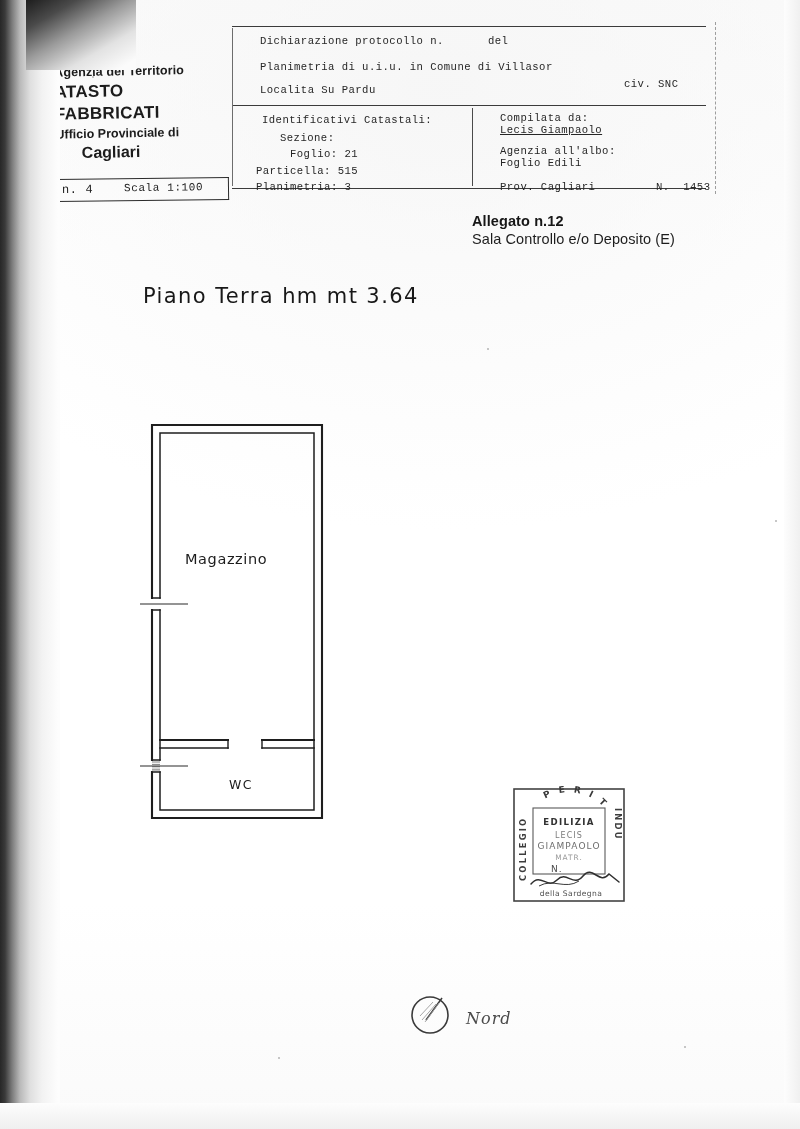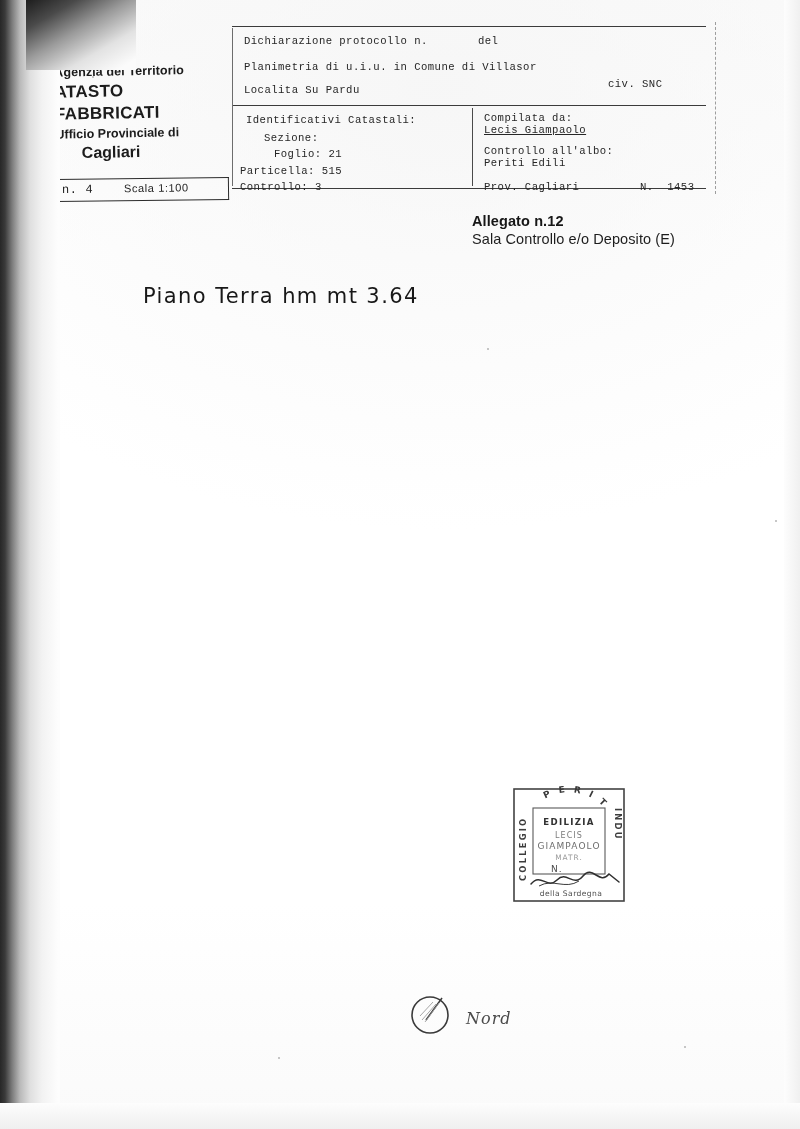--- a/index.html
+++ b/index.html
@@ -87,21 +87,21 @@
     border-left: none;
     transform: rotate(-0.7deg);
   }
   .scale-box .sb-n {
     position: absolute; left: 6px; top: 3px;
     font-family: Liberation Mono, monospace;
     font-size: 12px; letter-spacing: .6px; color: #222;
   }
   .scale-box .sb-s {
     position: absolute; left: 68px; top: 3px;
-    font-family: Liberation Sans, sans-serif;
+    font-family: Liberation Mono, monospace;
     font-size: 11px; letter-spacing: .6px; color: #222;
   }
 
   
   .htable {
     position: absolute;
     left: 232px; top: 26px;
     width: 474px; height: 162px;
   }
   .htable .hline {
@@ -130,24 +130,25 @@
     width: 0; height: 172px;
     border-left: 1px dashed #9d9d9d;
   }
 
   .mono {
     font-family: "Liberation Mono", monospace;
     font-size: 10.6px;
     letter-spacing: .45px;
     color: #262626;
     white-space: pre;
+    margin-left: 16px;
   }
   .hrow { position: absolute; }
   .r-decl  { left: 12px;  top: 9px; }
-  .r-del   { left: 246px; top: 9px; }
+  .r-del   { left: 240px; top: 9px; }
   .r-plan  { left: 12px;  top: 35px; }
   .r-loc   { left: 12px;  top: 58px; }
   .r-civ   { left: 376px; top: 52px; }
 
   .r-idcat { left: 14px;  top: 88px; }
   .r-sez   { left: 32px;  top: 106px; }
   .r-fog   { left: 42px;  top: 122px; }
   .r-par   { left: 8px;   top: 139px; }
   .r-sub   { left: 8px;   top: 155px; }
 
@@ -231,38 +232,69 @@
     <div class="hrow mono r-decl">Dichiarazione protocollo n.</div>
     <div class="hrow mono r-del">del</div>
     <div class="hrow mono r-plan">Planimetria di u.i.u. in Comune di Villasor</div>
     <div class="hrow mono r-loc">Localita Su Pardu</div>
     <div class="hrow mono r-civ">civ. SNC</div>
 
     <div class="hrow mono r-idcat">Identificativi Catastali:</div>
     <div class="hrow mono r-sez"><span>Sezione:</span></div>
     <div class="hrow mono r-fog"><span>Foglio:</span>&nbsp;<span>21</span></div>
     <div class="hrow mono r-par"><span>Particella:</span>&nbsp;<span>515</span></div>
-    <div class="hrow mono r-sub"><span>Controllo:</span>&nbsp;<span>3</span></div>
+    <div class="hrow mono r-sub"><span>Planimetria:</span>&nbsp;<span>3</span></div>
 
     <div class="hrow mono r-comp">Compilata da:</div>
     <div class="hrow mono r-comp2">Lecis Giampaolo</div>
-    <div class="hrow mono r-isc">Controllo all'albo:</div>
-    <div class="hrow mono r-isc2">Periti Edili</div>
+    <div class="hrow mono r-isc">Agenzia all'albo:</div>
+    <div class="hrow mono r-isc2">Foglio Edili</div>
     <div class="hrow mono r-prov">Prov. Cagliari</div>
     <div class="hrow mono r-nn">N.  1453</div>
   </div>
   <div class="vline-far-right"></div>
 
   <div class="allegato">
     <div class="a1">Allegato n.12</div>
     <div class="a2">Sala Controllo e/o Deposito (E)</div>
   </div>
 
   <div class="plan-title">Piano Terra hm mt 3.64</div>
 
+  <div class="floorplan">
+    <svg width="200" height="420" viewBox="0 0 200 420">
+      <g fill="none" stroke="#1e1e1e" stroke-linecap="square">
+
+        <path d="M12 13 L182 13 L182 406 L12 406 L12 360 M12 348 L12 198 M12 186 L12 13" stroke-width="2.1"></path>
+
+        <path d="M20 21 L174 21 L174 398 L20 398 L20 360 M20 348 L20 198 M20 186 L20 21" stroke-width="1.5"></path>
+
+        <path d="M12 186 L20 186 M12 198 L20 198" stroke-width="1.4"></path>
+
+        <path d="M12 348 L20 348 M12 360 L20 360" stroke-width="1.4"></path>
+
+        <g stroke="#4a4a4a" stroke-width="0.7">
+          <path d="M12.5 350 L19.5 350 M12.5 352.4 L19.5 352.4 M12.5 354.8 L19.5 354.8
+                   M12.5 357.2 L19.5 357.2 M12.5 359 L19.5 359"></path>
+        </g>
+
+        <path d="M20 328 L88 328 M122 328 L174 328" stroke-width="2.0"></path>
+        <path d="M20 336 L88 336 M122 336 L174 336" stroke-width="1.5"></path>
+        <path d="M88 328 L88 336 M122 328 L122 336" stroke-width="1.4"></path>
+      </g>
+
+      <g stroke="#2b2b2b" stroke-width="1.1">
+        <path d="M0 192 L48 192"></path>
+        <path d="M0 354 L48 354"></path>
+      </g>
+
+      <text x="45" y="152" font-family="DejaVu Sans, sans-serif" font-size="14.5" letter-spacing="0.6" fill="#1c1c1c">Magazzino</text>
+      <text x="89" y="377" font-family="DejaVu Sans, sans-serif" font-size="12.5" letter-spacing="1.4" fill="#1c1c1c">WC</text>
+    </svg>
+  </div>
 
   <div class="seal">
     <svg width="116" height="118" viewBox="0 0 116 118">
       <rect x="3" y="3" width="110" height="112" fill="none" stroke="#434343" stroke-width="1.6"></rect>
       <rect x="22" y="22" width="72" height="66" fill="none" stroke="#5a5a5a" stroke-width="1.1"></rect>
 
       <path id="arcTop" d="M20 26 A 44 40 0 0 1 96 26" fill="none"></path>
       <text font-family="DejaVu Sans, sans-serif" font-size="9" letter-spacing="2.6" fill="#383838" font-weight="700">
         <textPath href="#arcTop" startOffset="22%">P E R I T I</textPath>
       </text>

